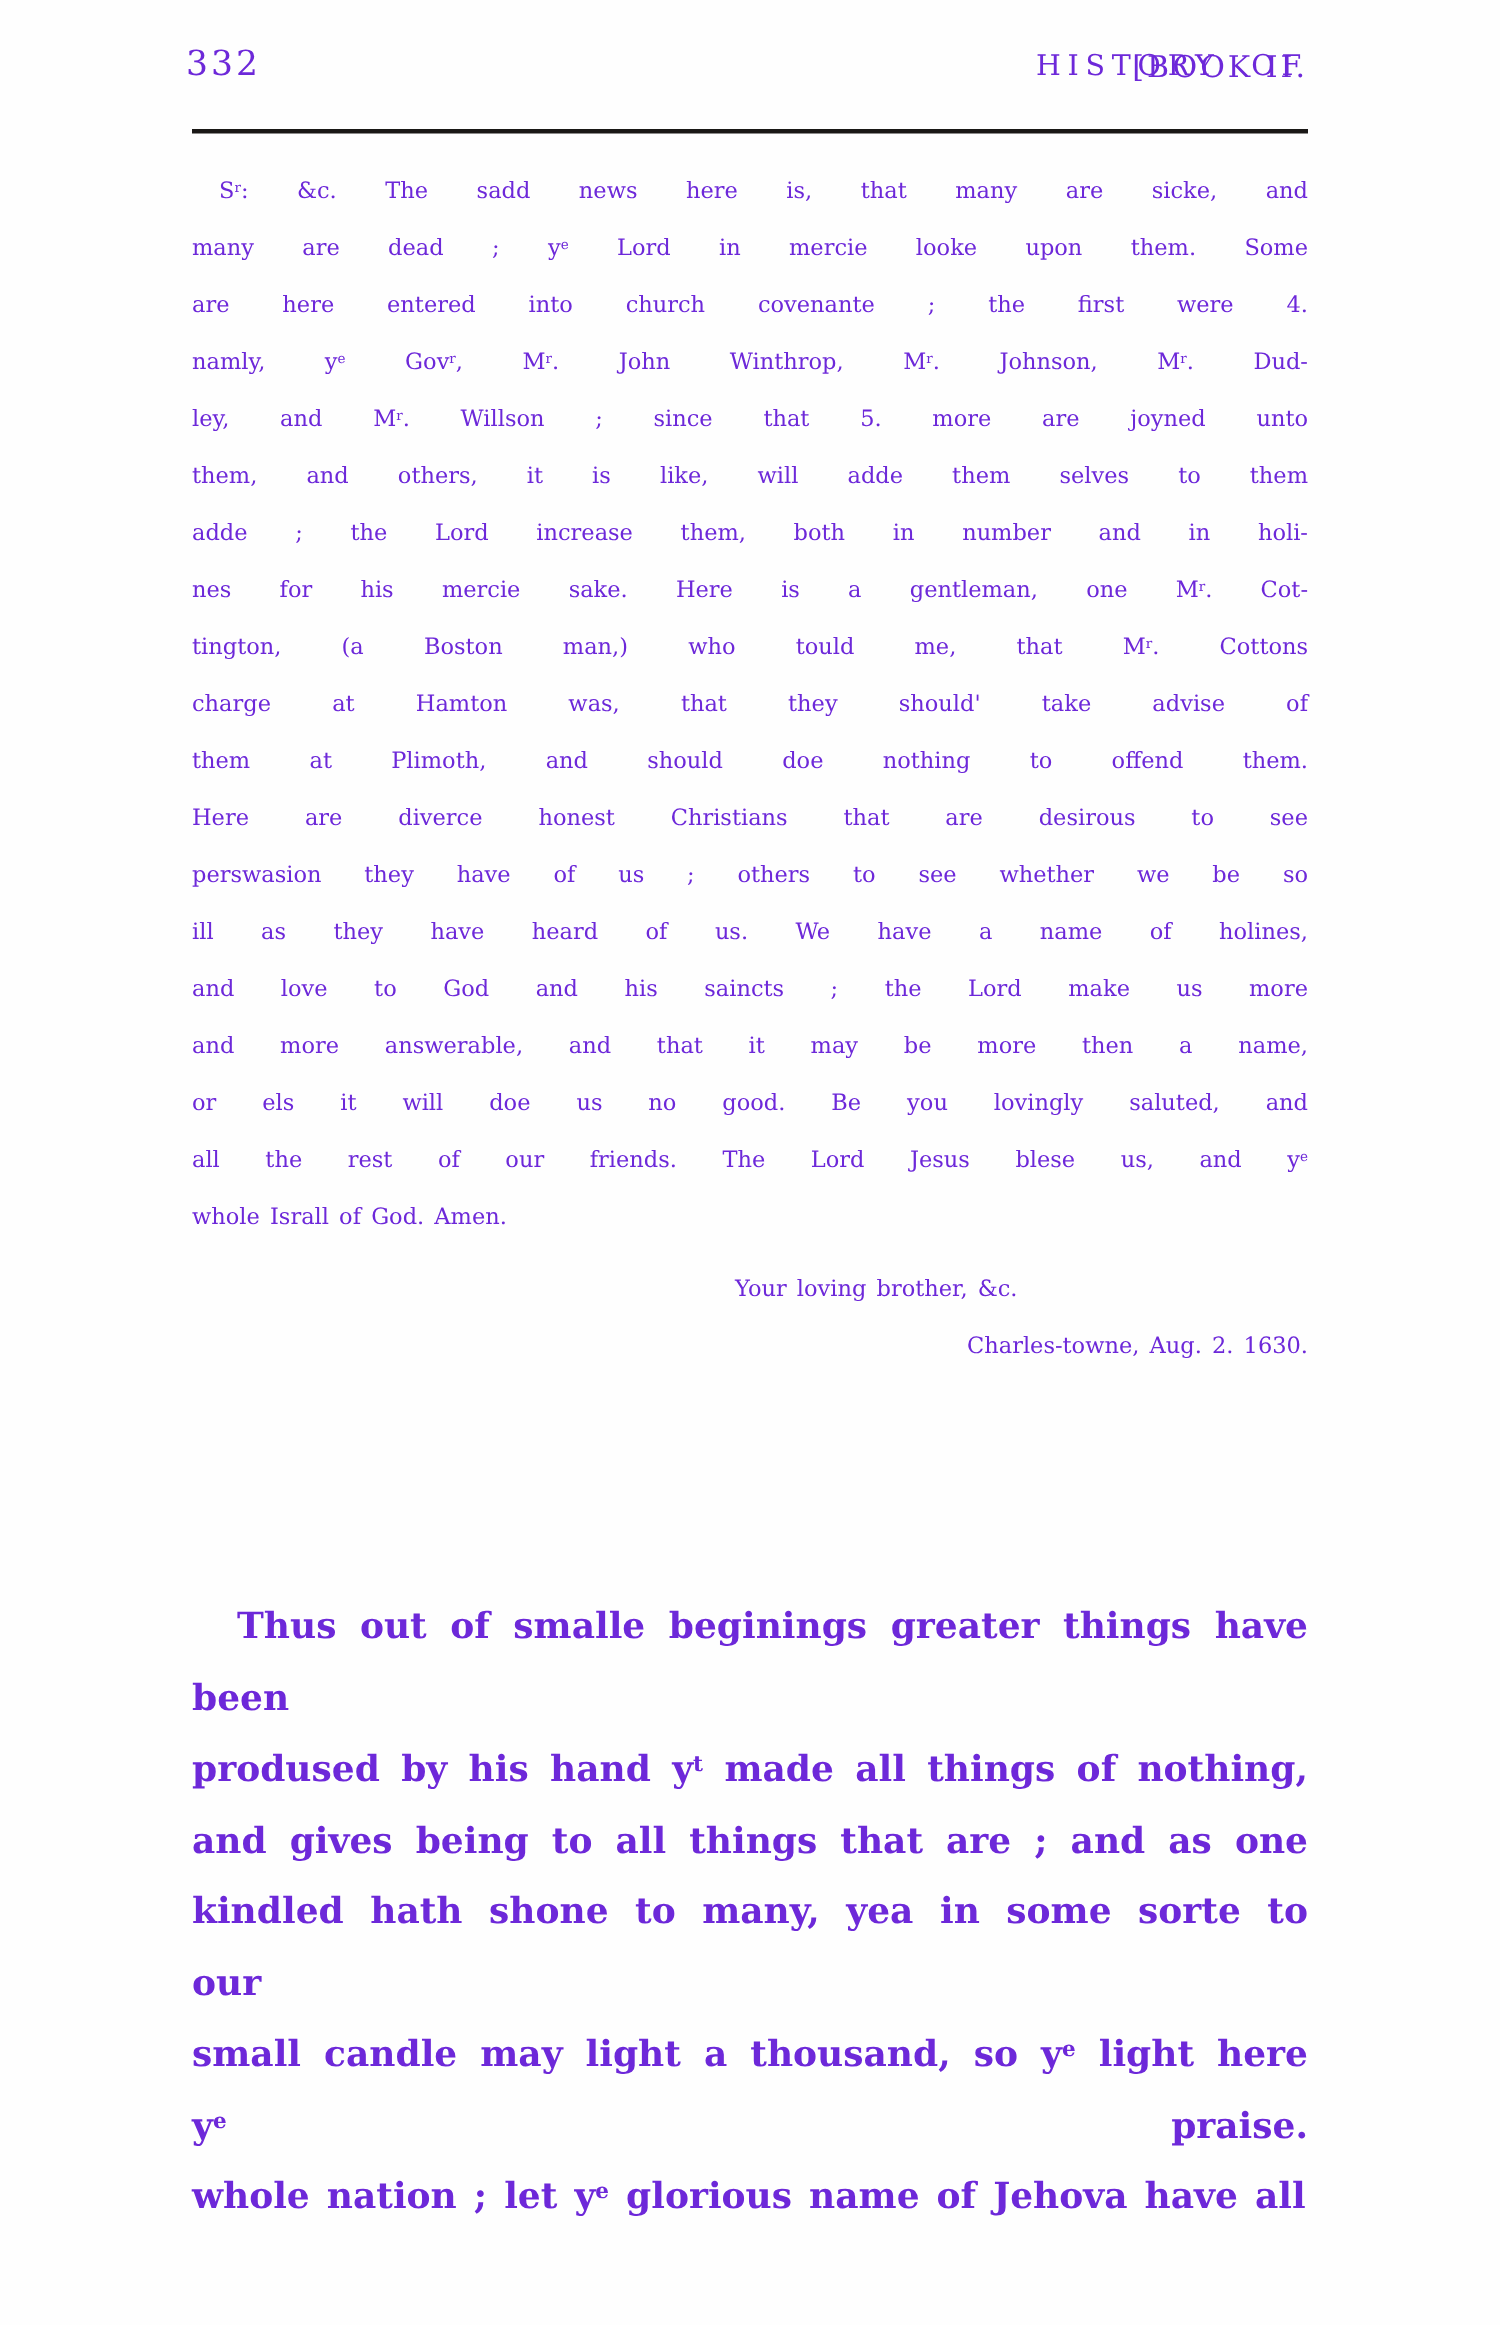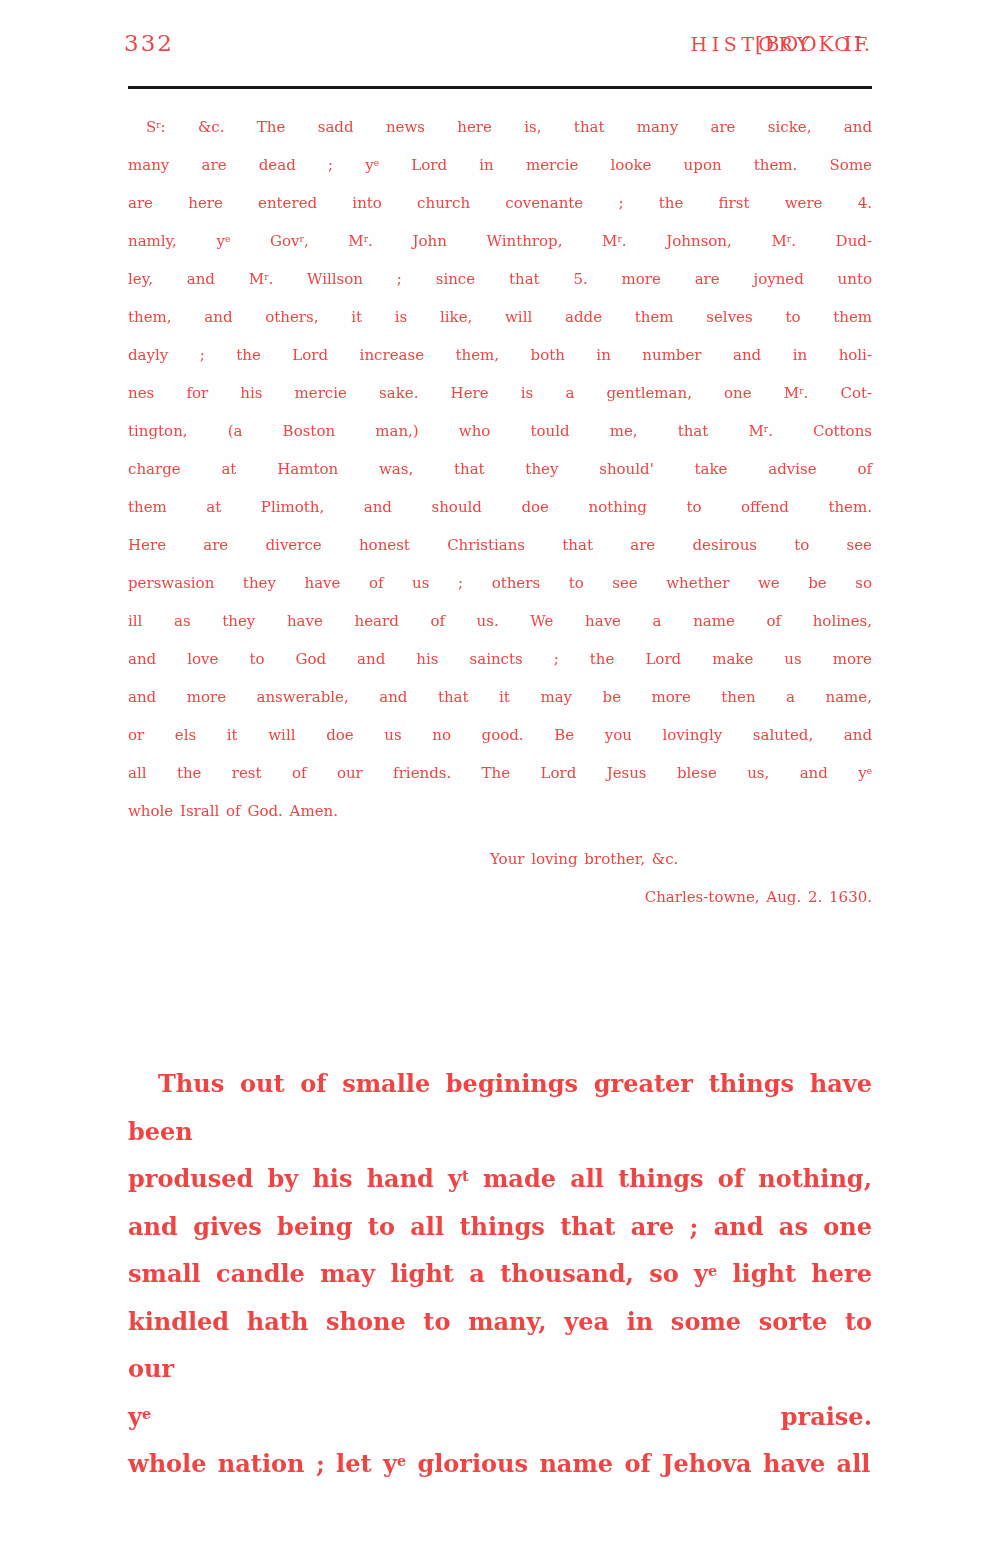--- a/index.html
+++ b/index.html
@@ -5,21 +5,21 @@
   html, body {
     margin: 0;
     padding: 0;
     background: #ffffff;
   }
   .page {
     position: relative;
     width: 1000px;
     height: 1550px;
     background: #fefefe;
-    color: #ef4444;
+    color: #6d28d9;
     font-family: "DejaVu Serif", "Liberation Serif", serif;
     overflow: hidden;
   }
   .sheet {
     position: absolute;
     left: 128px;
     top: 0;
     width: 744px;
   }
   
@@ -121,21 +121,21 @@
     <div class="rule"></div>
 
     <div class="letter">
       <div>
           <div class="line">S<sup>r</sup>: &amp;c.  The sadd news here is, that many are sicke, and</div>
           <div class="line">many are dead ; y<sup>e</sup> Lord in mercie looke upon them.  Some</div>
           <div class="line">are here entered into church covenante ; the first were 4.</div>
           <div class="line">namly, y<sup>e</sup> Gov<sup>r</sup>, M<sup>r</sup>. John Winthrop, M<sup>r</sup>. Johnson, M<sup>r</sup>. Dud-</div>
           <div class="line">ley, and M<sup>r</sup>. Willson ; since that 5. more are joyned unto</div>
           <div class="line">them, and others, it is like, will adde them selves to them</div>
-          <div class="line">dayly ; the Lord increase them, both in number and in holi-</div>
+          <div class="line">adde ; the Lord increase them, both in number and in holi-</div>
           <div class="line">nes for his mercie sake.  Here is a gentleman, one M<sup>r</sup>. Cot-</div>
           <div class="line">tington, (a Boston man,) who tould me, that M<sup>r</sup>. Cottons</div>
           <div class="line">charge at Hamton was, that they should' take advise of</div>
           <div class="line">them at Plimoth, and should doe nothing to offend them.</div>
           <div class="line">Here are diverce honest Christians that are desirous to see</div>
           <div class="line">perswasion they have of us ; others to see whether we be so</div>
           <div class="line">ill as they have heard of us.  We have a name of holines,</div>
           <div class="line">and love to God and his saincts ; the Lord make us more</div>
           <div class="line">and more answerable, and that it may be more then a name,</div>
           <div class="line">or els it will doe us no good.  Be you lovingly saluted, and</div>
@@ -144,21 +144,21 @@
         </div>
       <div class="closing">Your loving brother, &amp;c.</div>
       <div class="dateline">Charles-towne, Aug. 2. 1630.</div>
     </div>
 
     <div class="para2">
       <div>
           <div class="line">Thus out of smalle beginings greater things have been</div>
           <div class="line">prodused by his hand y<sup>t</sup> made all things of nothing,</div>
           <div class="line">and gives being to all things that are ; and as one</div>
+          <div class="line">kindled hath shone to many, yea in some sorte to our</div>
           <div class="line">small candle may light a thousand, so y<sup>e</sup> light here</div>
-          <div class="line">kindled hath shone to many, yea in some sorte to our</div>
           <div class="line">y<sup>e</sup> praise.</div>
           <div class="line">whole nation ; let y<sup>e</sup> glorious name of Jehova have all</div>
         </div>
     </div>
 
   </div>
 </div>
 
 </body></html>

